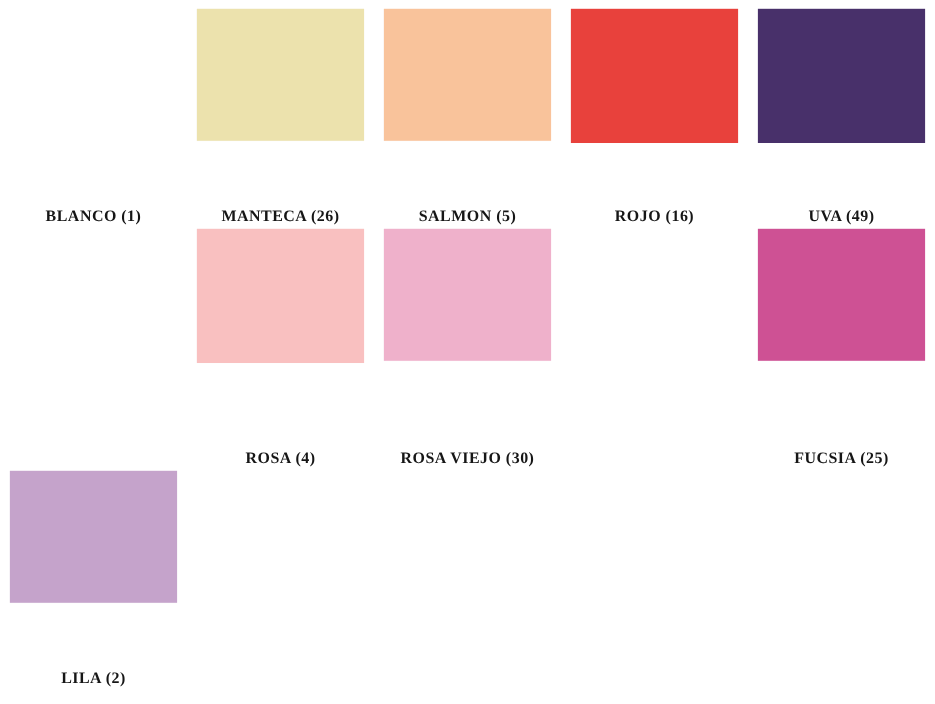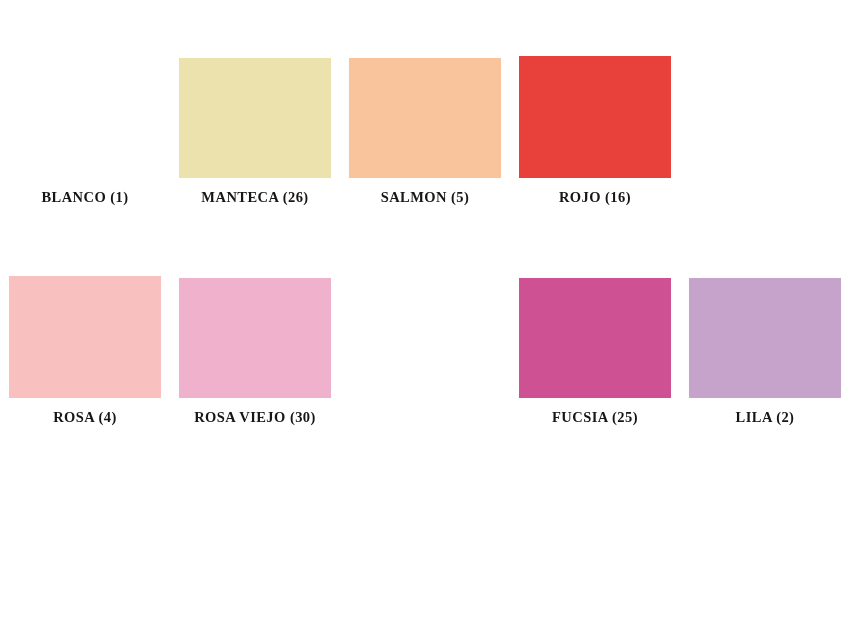--- a/index.html
+++ b/index.html
@@ -27,21 +27,21 @@
     width: 850px;
     height: 620px;
     padding-top: 8px;
     box-sizing: border-box;
   }
   .swatch-cell {
     position: relative;
     display: flex;
     flex-direction: column;
     align-items: center;
-    justify-content: flex-end;
+    justify-content: space-between;
     box-sizing: border-box;
   }
   .swatch-cell.is-empty {
     visibility: hidden;
   }
   .swatch-chip {
     width: 152px;
     height: 122px;
     margin-bottom: 11px;
     box-shadow: 0 0 1px rgba(0,0,0,0.04);
@@ -80,20 +80,24 @@
         <div class="swatch-label">MANTECA (26)</div>
       </div>
       <div class="swatch-cell row-1">
         <div class="swatch-chip" style="background: rgb(249, 195, 155);"></div>
         <div class="swatch-label">SALMON (5)</div>
       </div>
       <div class="swatch-cell row-2">
         <div class="swatch-chip" style="background: rgb(232, 65, 60);"></div>
         <div class="swatch-label">ROJO (16)</div>
       </div>
+      <div class="swatch-cell row-2">
+        <div class="swatch-chip" style="background: rgb(72, 48, 106);"></div>
+        <div class="swatch-label">UVA (49)</div>
+      </div>
       <div class="swatch-cell row-2 is-empty"></div>
       <div class="swatch-cell row-2">
         <div class="swatch-chip" style="background: rgb(249, 192, 192);"></div>
         <div class="swatch-label">ROSA (4)</div>
       </div>
       <div class="swatch-cell row-3">
         <div class="swatch-chip" style="background: rgb(239, 177, 203);"></div>
         <div class="swatch-label">ROSA VIEJO (30)</div>
       </div>
       <div class="swatch-cell row-3 is-empty"></div>

